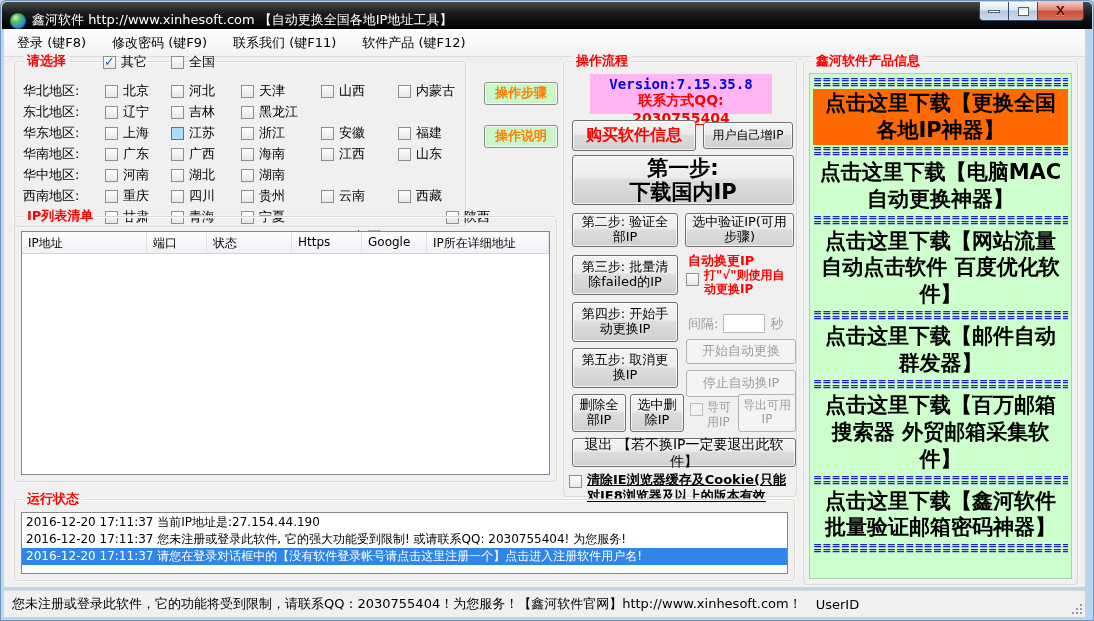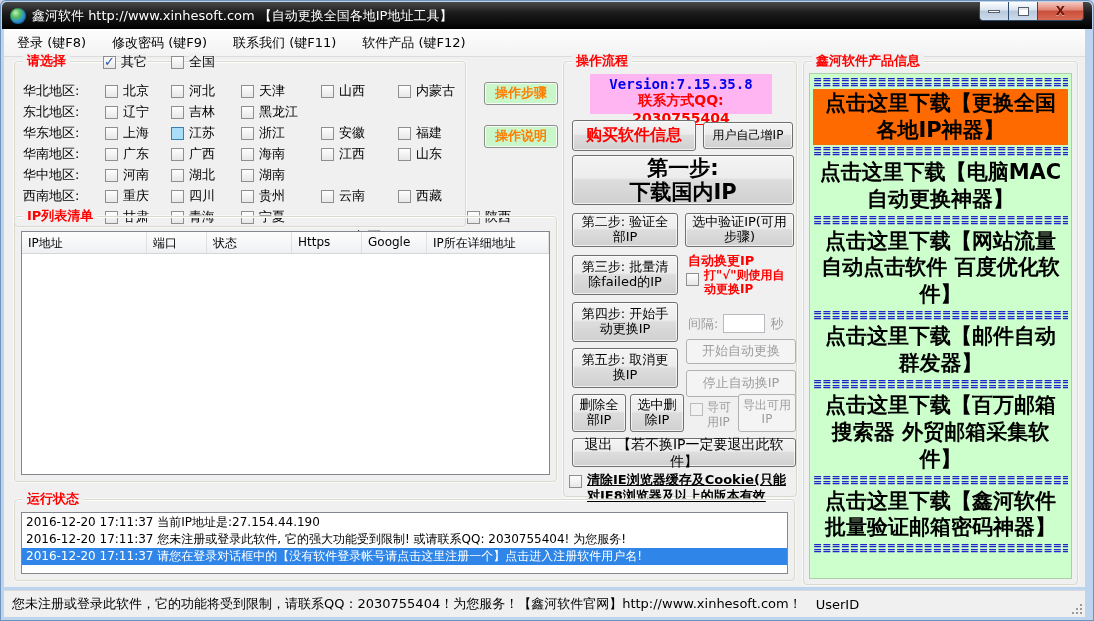--- a/index.html
+++ b/index.html
@@ -9,21 +9,21 @@
     background:#BDD4EE;
     border-radius:6px 6px 0 0;
     overflow:hidden;
     box-shadow:inset 0 0 0 1px #6E93BC;
   }
   
   .titlebar {
     position:absolute; left:2px; top:2px; right:2px; height:27px;
     background:linear-gradient(#4a4a4a,#1c1c1c 40%,#000);
     border-radius:5px 5px 0 0;
-    display:flex; align-items:center; color:#fff; font-size:13px;
+    display:flex; align-items:flex-end; color:#fff; font-size:13px;
   }
   .app-icon {
     width:16px; height:16px; border-radius:50%;
     margin:0 6px 0 8px;
     background:radial-gradient(circle at 35% 30%, #bff3bf 0%, #58c05a 30%, #2b8fd6 60%, #0b4e8f 100%);
     box-shadow:inset 0 0 2px #033; flex:0 0 auto;
   }
   .win-controls { position:absolute; right:8px; top:0; display:flex; }
   .win-btn {
     height:19px; border:1px solid #2e4a6b; border-top:none;
@@ -336,21 +336,21 @@
               <span class="cb-label">青海</span>
             </label>
             <label class="cb-item" style="left: 226px; top: 2px;">
               <span class="cb"></span>
               <span class="cb-label">宁夏</span>
             </label>
             <label class="cb-item" style="left: 322px; top: 2px; margin-top: 20px;">
               <span class="cb"></span>
               <span class="cb-label">新疆</span>
             </label>
-            <label class="cb-item" style="left: 404px; top: 2px; padding-left: 48px;">
+            <label class="cb-item" style="left: 383px; top: 2px; padding-left: 48px;">
               <span class="cb"></span>
               <span class="cb-label">陕西</span>
             </label>
           </div>
         </div>
     </div>
 
     <div class="btn green" style="left:480px; top:25px; width:74px; height:23px;">操作步骤</div>
     <div class="btn green" style="left:480px; top:68px; width:74px; height:23px;">操作说明</div>
 

